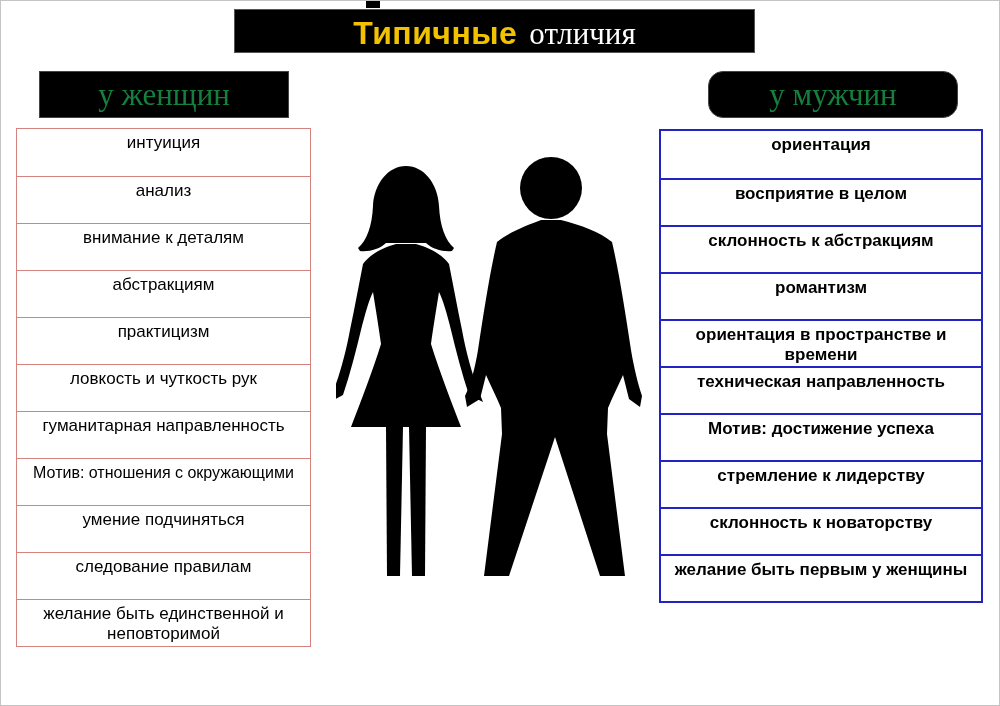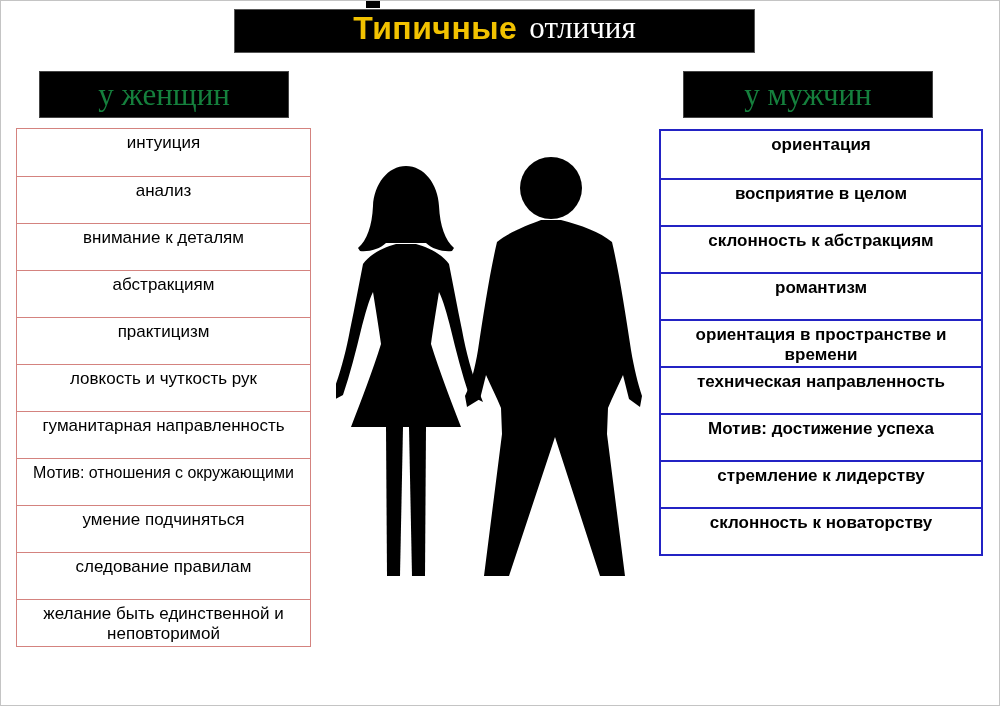--- a/index.html
+++ b/index.html
@@ -11,40 +11,40 @@
     box-sizing:border-box;
     overflow:hidden;
     font-family:"Liberation Sans",sans-serif;
   }
   
   .top-tab{position:absolute;left:365px;top:0;width:14px;height:7px;background:#000;}
   
   .title-banner{
     position:absolute;left:233px;top:8px;width:521px;height:44px;
     background:#000;border:1px solid #555;box-sizing:border-box;
-    display:flex;align-items:flex-start;justify-content:center;gap:12px;
+    display:flex;align-items:flex-end;justify-content:center;gap:12px;
   }
   .title-highlight{
     color:var(--accent-yellow,#f2c200);
     font-family:"Liberation Sans",sans-serif;
     font-weight:bold;font-size:32px;letter-spacing:.5px;
   }
   .title-rest{
     color:#fff;font-family:"Liberation Serif",serif;
     font-size:31px;
   }
   
   .col-header{
     position:absolute;top:70px;width:250px;height:47px;
     background:#000;display:flex;align-items:center;justify-content:center;
     color:#15803d;font-family:"Liberation Serif",serif;font-size:31px;
     border:1px solid #444;box-sizing:border-box;
   }
   .col-header.left{left:38px;}
-  .col-header.right{left:682px;}
+  .col-header.right{left:707px;border-radius:15px;}
   
   .list{position:absolute;box-sizing:border-box;}
   .list.left{
     left:15px;top:127px;width:295px;
     border:1px solid var(--left-border,#d4837f);
   }
   .list.right{
     left:658px;top:128px;width:324px;
     border:2px solid var(--right-border,#2323c4);
   }
@@ -100,20 +100,21 @@
   <div class="list right">
     <div class="row">ориентация</div>
     <div class="row">восприятие в целом</div>
     <div class="row">склонность к абстракциям</div>
     <div class="row">романтизм</div>
     <div class="row">ориентация в пространстве и времени</div>
     <div class="row">техническая направленность</div>
     <div class="row">Мотив: достижение успеха</div>
     <div class="row">стремление к лидерству</div>
     <div class="row">склонность к новаторству</div>
+    <div class="row">желание быть первым у женщины</div>
   </div>
 
   <div class="figures">
     <svg viewBox="0 0 320 448" xmlns="http://www.w3.org/2000/svg">
       <g fill="#000000">
 
         <path d="M70,22 C52,22 38,40 37,62 C36,82 31,96 22,104 L24,107 C33,108 44,105 50,99 L90,99 C96,105 107,108 116,107 L118,104 C109,96 104,82 103,62 C102,40 88,22 70,22 Z"></path>
 
         <path d="M60,100 L80,100
                  C92,103 106,110 113,120

